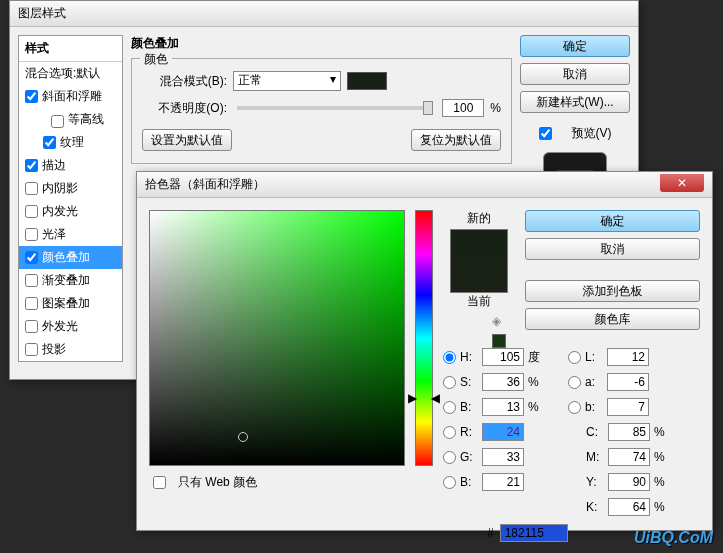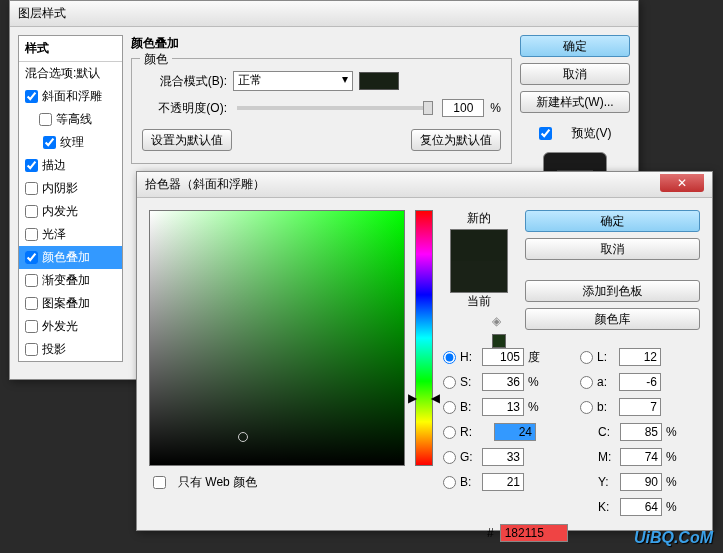--- a/index.html
+++ b/index.html
@@ -14,21 +14,21 @@
 .ls-styles { width: 105px; border: 1px solid #999; background: #fff; }
 .ls-styles-header { padding: 4px 6px; border-bottom: 1px solid #ccc; font-weight: bold; }
 .ls-style-item { padding: 3px 6px; display: flex; align-items: center; gap: 4px; cursor: pointer; }
 .ls-style-item.selected { background: #3399ff; color: #fff; }
 .ls-style-item input[type=checkbox] { margin: 0; }
 .ls-middle { flex: 1; }
 .fieldset { border: 1px solid #aaa; padding: 12px 10px; margin-top: 6px; position: relative; }
 .fieldset-title { position: absolute; top: -8px; left: 8px; background: #f0f0f0; padding: 0 4px; }
 .ls-row { display: flex; align-items: center; gap: 6px; margin-bottom: 8px; }
 .ls-label { width: 85px; text-align: right; }
-.ls-select { width: 120px; height: 20px; border: 1px solid #888; background: #fff; padding: 0 4px; }
+.ls-select { width: 108px; height: 20px; border: 1px solid #888; background: #fff; padding: 0 4px; }
 .color-swatch { width: 40px; height: 18px; background: #182115; border: 1px solid #555; cursor: pointer; }
 .slider { flex: 1; height: 4px; background: #ccc; position: relative; margin: 0 4px; }
 .slider-thumb { position: absolute; top: -5px; width: 10px; height: 14px; background: #ddd; border: 1px solid #888; }
 .num-input { width: 42px; height: 18px; border: 1px solid #888; text-align: center; background: #fff; }
 .ls-btns { display: flex; gap: 10px; justify-content: space-between; margin-top: 12px; }
 .btn { min-width: 88px; height: 22px; border: 1px solid #888; background: linear-gradient(#fff, #e0e0e0); border-radius: 3px; cursor: pointer; display: flex; align-items: center; justify-content: center; padding: 0 8px; }
 .btn.primary { background: linear-gradient(#bfe8ff, #8ed0f5); border-color: #4a90c0; }
 .ls-right { width: 110px; display: flex; flex-direction: column; gap: 6px; }
 .preview-check { display: flex; align-items: center; gap: 20px; margin-top: 6px; justify-content: center; }
 .preview-box { width: 64px; height: 62px; background: #1a1a1a; border: 1px solid #888; border-radius: 6px; margin: 4px auto; display: flex; align-items: center; justify-content: center; }
@@ -45,25 +45,25 @@
 .cp-newcur { width: 58px; height: 64px; border: 1px solid #777; margin-top: 2px; display: flex; flex-direction: column; }
 .cp-new { flex: 1; background: #182115; }
 .cp-cur { flex: 1; background: #1a2217; }
 .cp-smallswatch { width: 14px; height: 14px; background: #1a3515; border: 1px solid #666; margin-top: 6px; margin-left: 40px; }
 .cp-cube { width: 14px; height: 14px; margin-top: 4px; margin-left: 40px; color: #888; }
 .cp-col { display: flex; flex-direction: column; gap: 7px; }
 .cp-input-row { display: flex; align-items: center; gap: 4px; }
 .cp-input-row input[type=radio] { margin: 0; }
 .cp-lbl { width: 18px; }
 .cp-val { width: 42px; height: 18px; border: 1px solid #888; text-align: right; padding-right: 3px; background: #fff; }
-.cp-val.selected { background: #3399ff; color: #000000; margin-left: 12px; }
+.cp-val.selected { background: #3399ff; color: #4c1d95; }
 .cp-unit { width: 16px; }
 .cp-right-btns { display: flex; flex-direction: column; gap: 6px; margin-bottom: 16px; }
 .cp-bottom { display: flex; align-items: center; gap: 12px; margin-top: 8px; padding-left: 4px; }
-.cp-hex { width: 68px; height: 18px; border: 1px solid #888; background: #ef4444; padding: 0 4px; }
+.cp-hex { width: 68px; height: 18px; border: 1px solid #888; background: #1d4ed8; padding: 0 4px; }
 
 .watermark { position: absolute; right: 10px; bottom: 6px; color: #3aa0e8; font-size: 16px; font-weight: bold; font-style: italic; text-shadow: 1px 1px 1px #000; }
 </style>
 </head>
 <body>
 
 <div class="dialog ls-dialog">
   <div class="titlebar">
     <span>图层样式</span>
   </div>
@@ -71,21 +71,21 @@
     <div class="ls-styles">
       <div class="ls-styles-header">样式</div>
       <div class="ls-style-item">
           <span>混合选项:默认</span>
         </div>
       <div id="styles-container">
           <div class="ls-style-item">
             <input type="checkbox" checked="" style="">
             <span>斜面和浮雕</span>
           </div>
-          <div class="ls-style-item" style="padding-left: 20px;">
+          <div class="ls-style-item" style="padding-left: 32px; align-items: flex-end;">
             <input type="checkbox" style="">
             <span>等高线</span>
           </div>
           <div class="ls-style-item" style="padding-left: 12px; margin-left: 12px;">
             <input type="checkbox" checked="" style="">
             <span>纹理</span>
           </div>
           <div class="ls-style-item">
             <input type="checkbox" checked="" style="">
             <span>描边</span>

